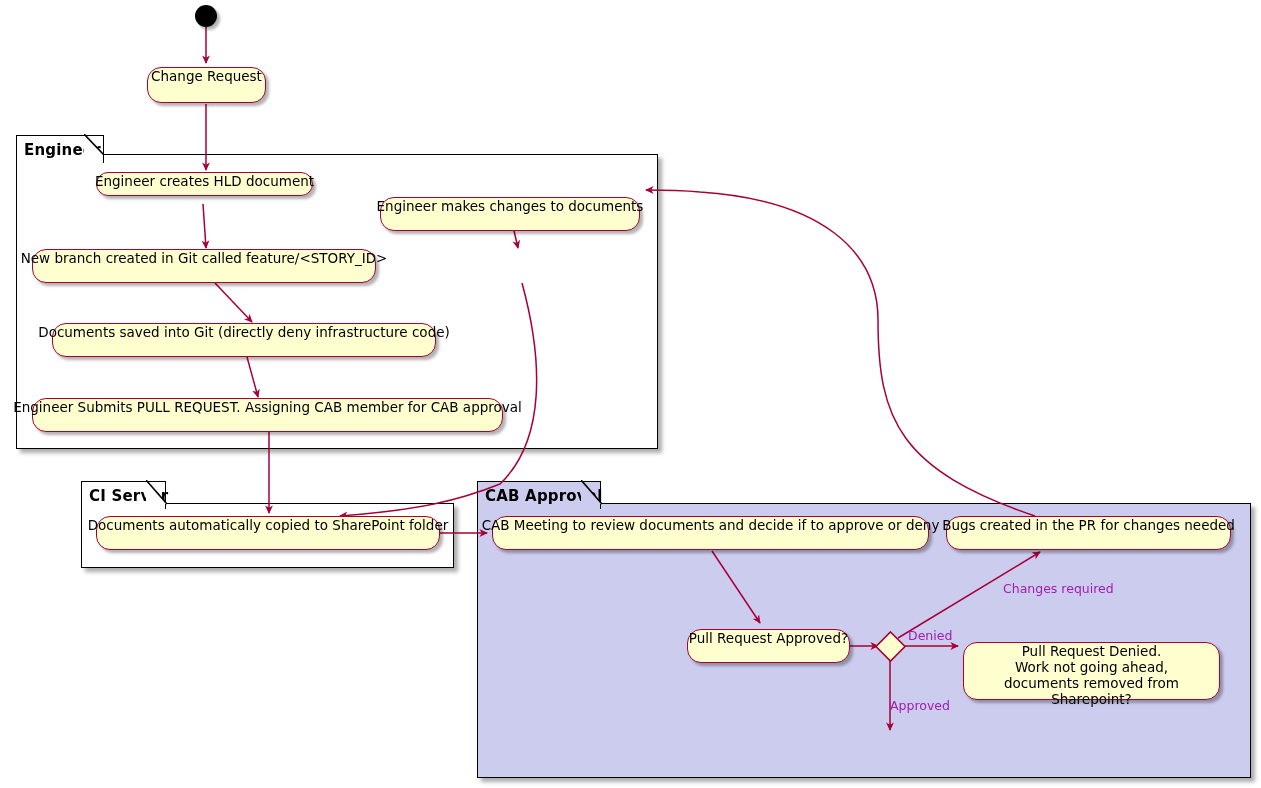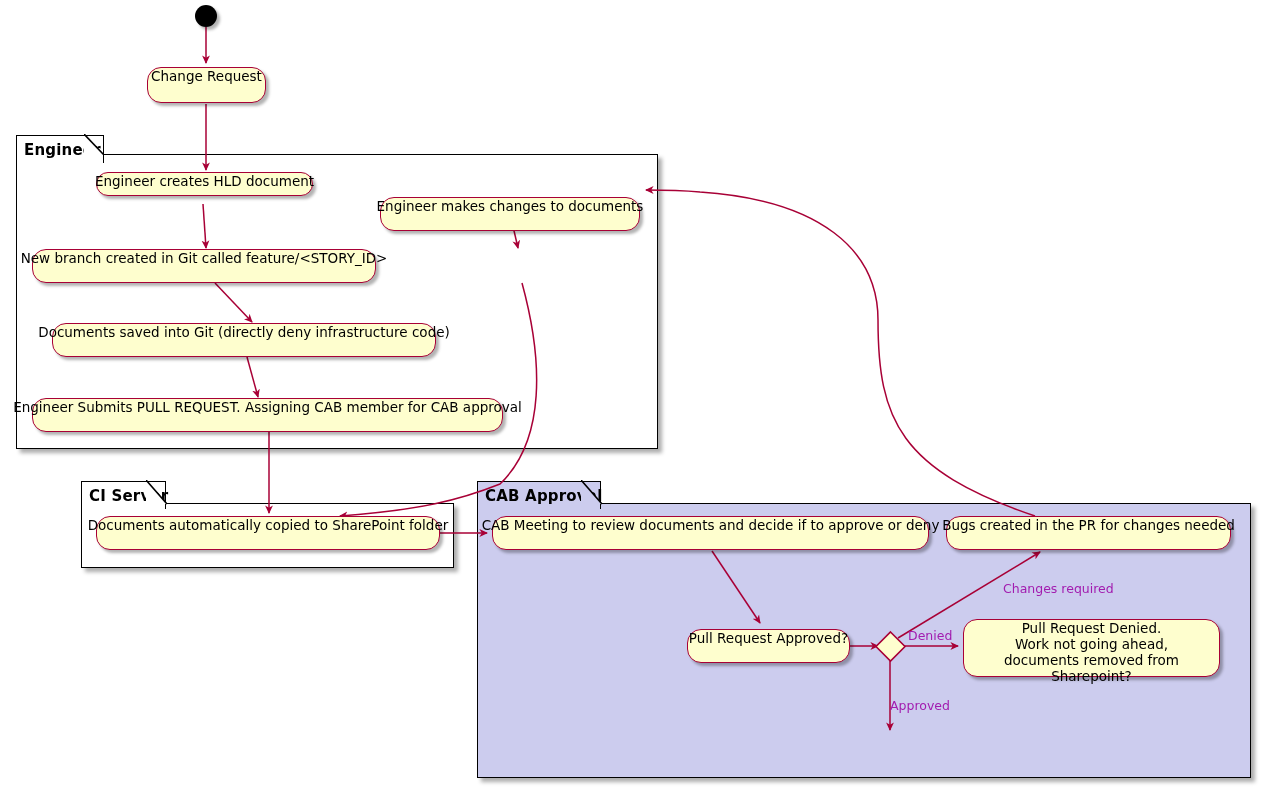--- a/index.html
+++ b/index.html
@@ -77,21 +77,21 @@
     align-items: flex-start;
     justify-content: center;
     text-align: center;
     font-size: 13.5px;
     color: #000000;
     line-height: 16px;
     padding: 0 11px;
     z-index: 6;
     white-space: nowrap;
   }
-  .activity.multiline { white-space: normal; }
+  .activity.multiline { white-space: normal; margin-top: 23px; }
 
   
   .start-node {
     position: absolute;
     border-radius: 50%;
     background: #000000;
     box-shadow: 3px 3px 3px rgba(0,0,0,0.30);
     z-index: 6;
   }
 

